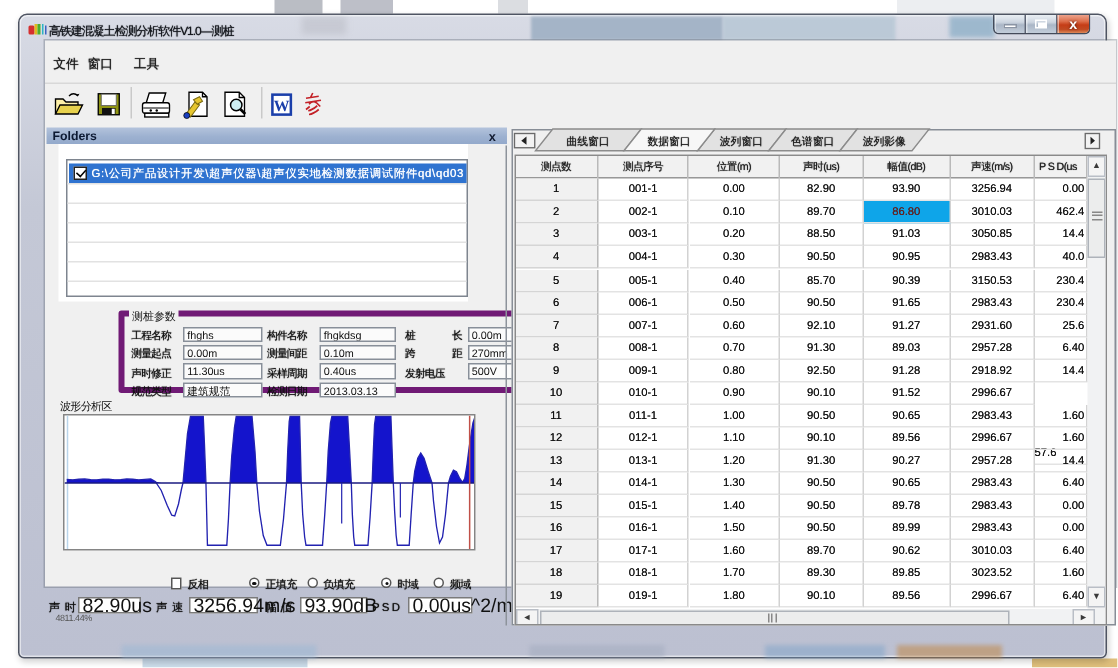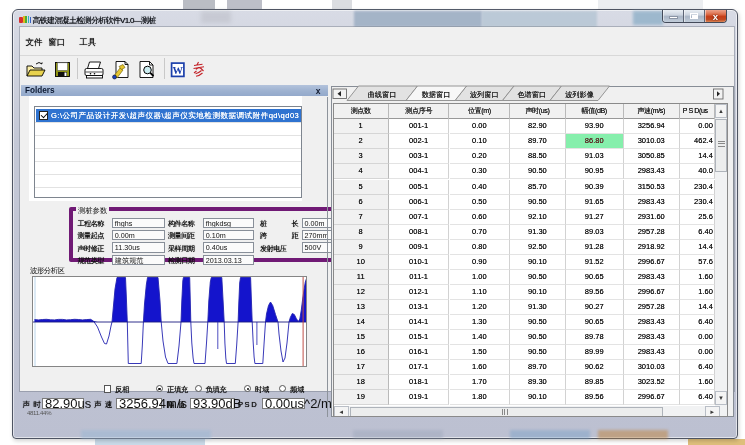--- a/index.html
+++ b/index.html
@@ -6,21 +6,21 @@
   font-family:"Liberation Sans", sans-serif; }
 .abs { position:absolute; }
 #stage { position:relative; width:745px; height:445px; filter:blur(0.28px); }
 
 .blob { position:absolute; }
 
 #win { position:absolute; left:12px; top:9px; width:726px; height:430px;
   border:1px solid #4e5462; border-radius:6px 6px 4px 4px;
   background:linear-gradient(180deg,#d8dbe5 0%,#c4c8d6 30%,#bcc0d1 100%);
   box-shadow: inset 0 0 0 1px rgba(255,255,255,.55), 1px 2px 4px rgba(0,0,0,.18); }
-#client { position:absolute; left:7px; top:17px; width:714px; height:364px; background:#f0f0f0;
+#client { position:absolute; left:17px; top:17px; width:714px; height:364px; background:#f0f0f0;
   box-shadow:0 0 0 1px rgba(90,96,110,.35); }
 
 .menu { position:absolute; top:10px; font-size:8.5px; color:#1a1a1a; text-shadow:0 0 0.7px #1a1a1a; }
 .tsep { position:absolute; top:31px; width:1px; height:21px; background:#c9c9c9; }
 
 #fcap { position:absolute; left:0.5px; top:58px; width:307px; height:11px;
   background:linear-gradient(180deg,#b3c3dc 0%,#9db1d0 55%,#93a9cb 100%); }
 #fcap .t { position:absolute; left:4.5px; top:1.4px; font-size:8.2px; color:#0d1a33; font-weight:bold; }
 #fcap .x { position:absolute; right:7px; top:0.7px; font-size:8.5px; color:#10192e; font-weight:bold; }
 #fwhite { position:absolute; left:8.7px; top:68.7px; width:273.3px; height:105.3px; background:#fff; }
@@ -63,21 +63,21 @@
 #grid { position:absolute; left:312.5px; top:75.5px; width:395px; height:314px;
   border:1px solid #8a8a8a; background:#fff; overflow:hidden; }
 .hrow { position:absolute; left:0; top:0; width:381.4px; height:15.8px; background:#f1f1f1;
   border-bottom:1px solid #989898; }
 .hc { position:absolute; top:0; height:15.8px; font-size:7.1px; color:#222; letter-spacing:-0.4px; text-shadow:0 0 0.6px #222;
   line-height:15px; border-right:1px solid #b9b9b9; overflow:hidden; }
 .trow { position:absolute; left:0; width:381.4px; height:15.05px; }
 .c, .c0 { position:absolute; top:0; height:15.05px; font-size:7.5px; color:#111; text-shadow:0 0 0.4px #333; text-align:center;
   line-height:14.5px; border-right:1px solid #d2d2d2; border-bottom:1px solid #e3e3e3; overflow:hidden; }
 .c0 { background:#f1f1f1; border-right:1px solid #b9b9b9; border-bottom:1px solid #d5d5d5; }
-.red { background:#86efac; color:#6d1b1b; }
+.red { background:#0ea5e9; color:#6d1b1b; }
 
 .sbtn { position:absolute; background:#f4f4f4; border:1px solid #b9bec6; color:#3a3a3a; }
 .sthumb { position:absolute; background:#eceded; border:1px solid #aeb3ba; }
 
 #status { position:absolute; left:0px; top:390.5px; width:714px; height:13.5px; background:#f0f0f0;
   border-top:1px solid #e5e5e5; }
 #status .r { position:absolute; left:3px; top:2.5px; font-size:8px; color:#333; }
 .pane { position:absolute; top:1.5px; height:10px; border:1px solid;
   border-color:#a9a9a9 #fdfdfd #fdfdfd #a9a9a9; font-size:6.8px; text-align:center; line-height:9px; }
 
@@ -382,21 +382,21 @@
             <div class="c" style="left:290.2px;width:56.0px;">2918.92</div>
             <div class="c" style="left:346.2px;width:35.2px;text-align:right;padding-right:1px;">14.4</div>
           </div>
           <div class="trow" style="top:151.2px;">
             <div class="c0" style="left:0.0px;width:55.4px;">10</div>
             <div class="c" style="left:55.4px;width:60.6px;">010-1</div>
             <div class="c" style="left:116.0px;width:60.6px;">0.90</div>
             <div class="c" style="left:176.6px;width:55.6px;">90.10</div>
             <div class="c" style="left:232.2px;width:58.0px;">91.52</div>
             <div class="c" style="left:290.2px;width:56.0px;">2996.67</div>
-            <div class="c" style="left:346.2px;width:35.2px;text-align:right;padding-right:1px;">57.6</div>
+            <div class="c" style="left:346.2px;width:35.2px;text-align:left;padding-right:1px;margin-top:40px;">57.6</div>
           </div>
           <div class="trow" style="top:166.3px;">
             <div class="c0" style="left:0.0px;width:55.4px;">11</div>
             <div class="c" style="left:55.4px;width:60.6px;">011-1</div>
             <div class="c" style="left:116.0px;width:60.6px;">1.00</div>
             <div class="c" style="left:176.6px;width:55.6px;">90.50</div>
             <div class="c" style="left:232.2px;width:58.0px;">90.65</div>
             <div class="c" style="left:290.2px;width:56.0px;">2983.43</div>
             <div class="c" style="left:346.2px;width:35.2px;text-align:right;padding-right:1px;">1.60</div>
           </div>

